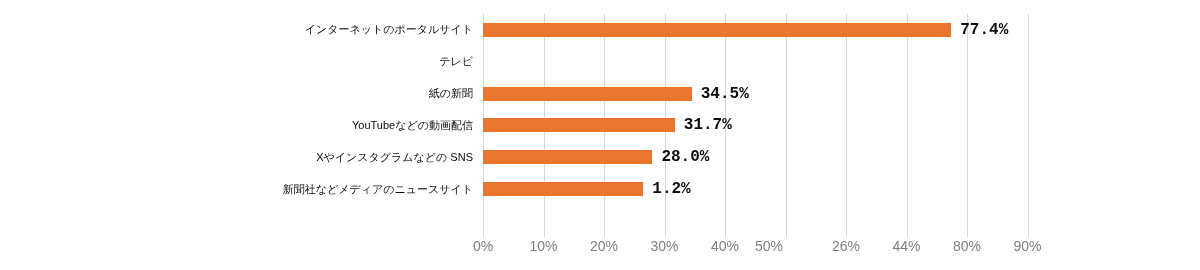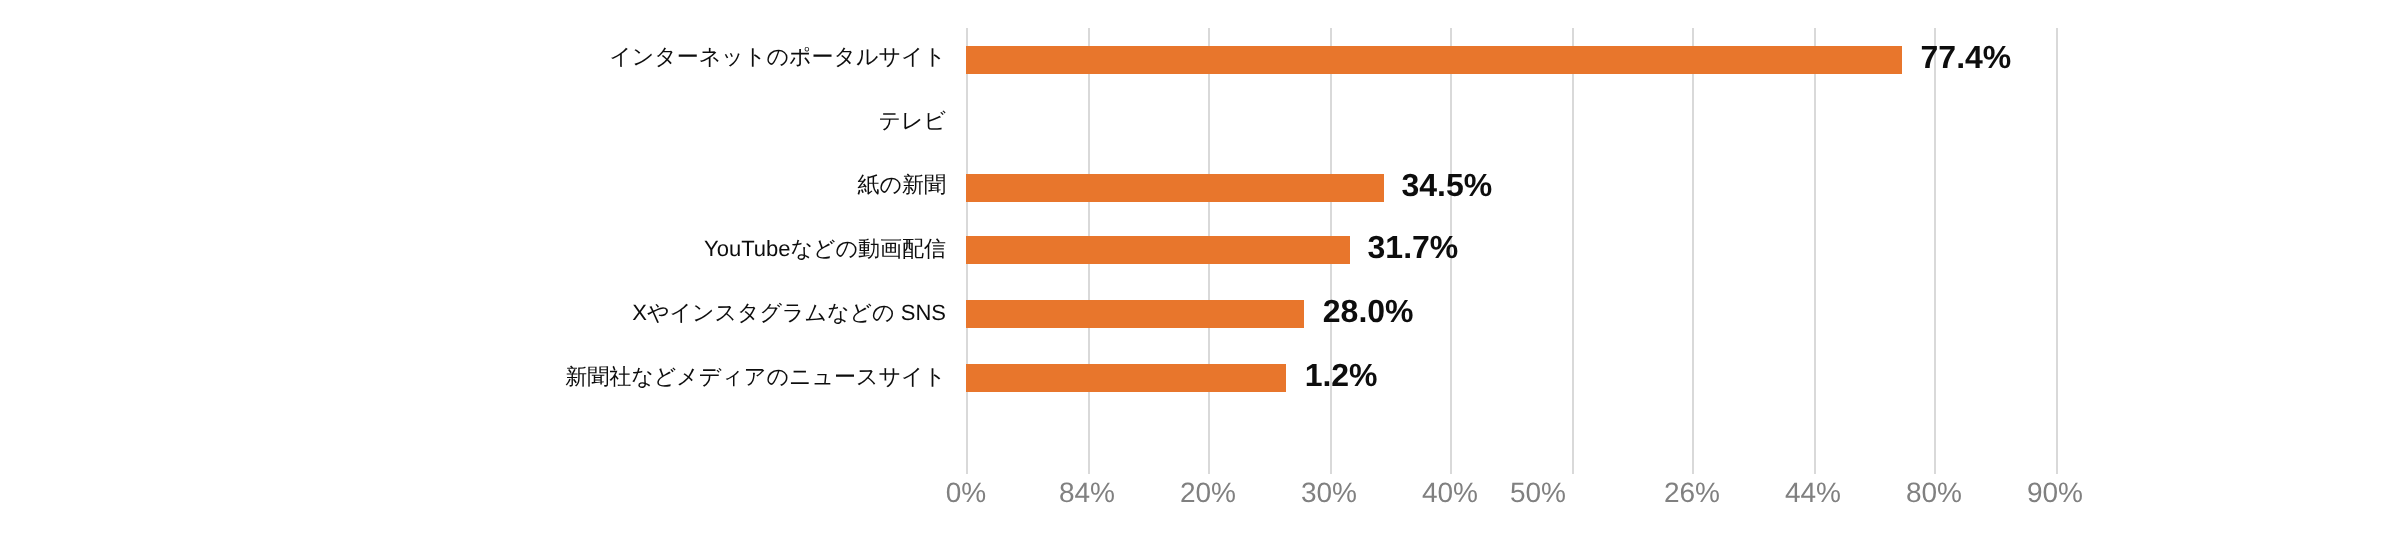--- a/index.html
+++ b/index.html
@@ -70,20 +70,21 @@
     white-space: nowrap;
     line-height: 1;
   }
 
   .bar-wrap {
     position: absolute;
     left: 483px;
     height: 14px;
     display: flex;
     align-items: center;
+    font-family: Liberation Mono, monospace;
   }
   .bar {
     height: 14px;
     background: #e8762c;
   }
   .bar-value {
     margin-left: 9px;
     font-size: 16px;
     font-weight: bold;
     color: #0d0d0d;
@@ -165,21 +166,21 @@
         <div class="cat-label">新聞社などメディアのニュースサイト</div>
         <div class="bar-wrap">
           <div class="bar" style="width: 160.325px; background: rgb(232, 118, 44);"></div>
           <div class="bar-value">1.2%</div>
         </div>
       </div>
     </div>
 
   <div class="x-axis" id="x-axis">
       <div class="x-tick" style="left: 0px;">0%</div>
-      <div class="x-tick" style="left: 60.5px;">84%</div>
+      <div class="x-tick" style="left: 60.5px;">10%</div>
       <div class="x-tick" style="left: 121px;">20%</div>
       <div class="x-tick" style="left: 181.5px;">30%</div>
       <div class="x-tick" style="left: 242px;">40%</div>
       <div class="x-tick" style="left: 286px;">50%</div>
       <div class="x-tick" style="left: 363px;">26%</div>
       <div class="x-tick" style="left: 423.5px;">44%</div>
       <div class="x-tick" style="left: 484px;">80%</div>
       <div class="x-tick" style="left: 544.5px;">90%</div>
     </div>
 

